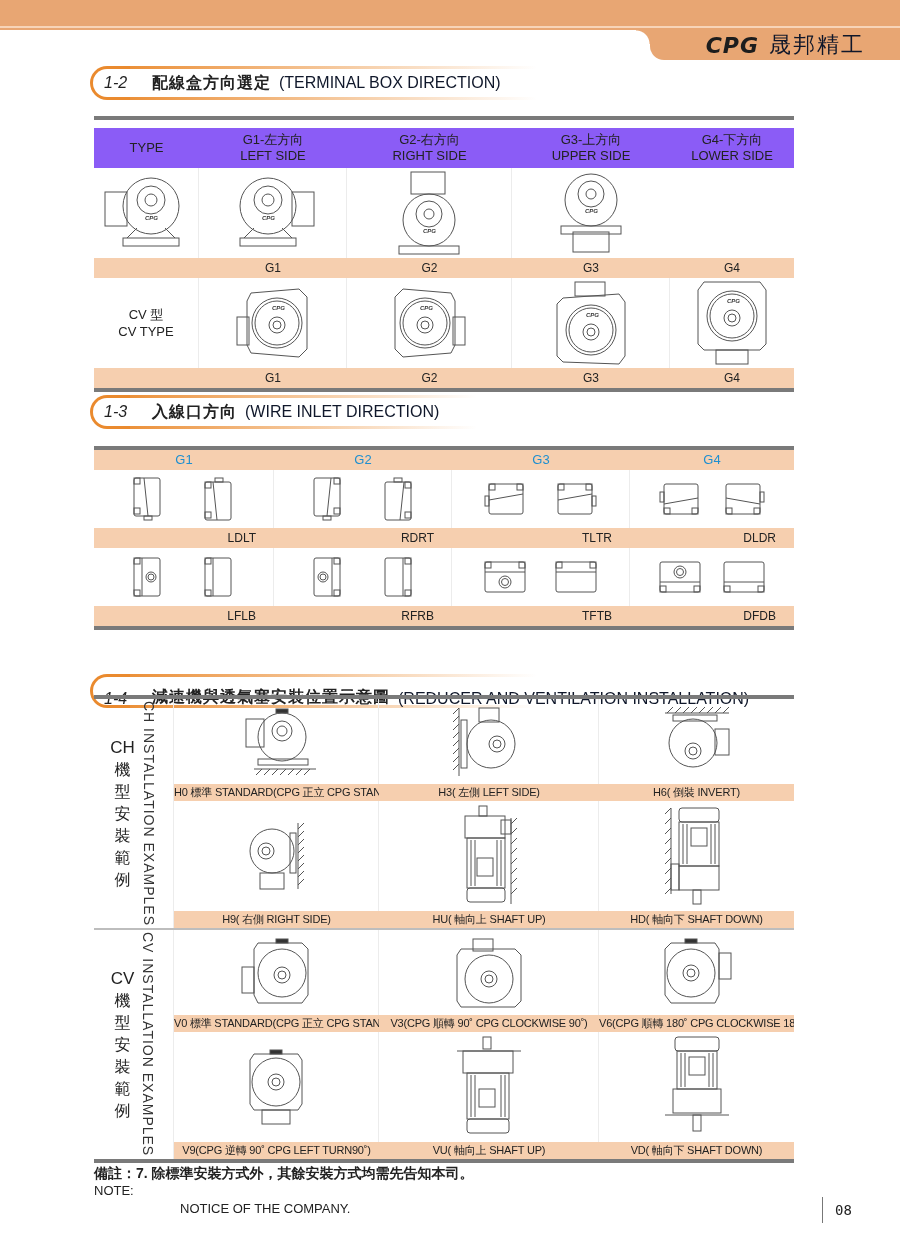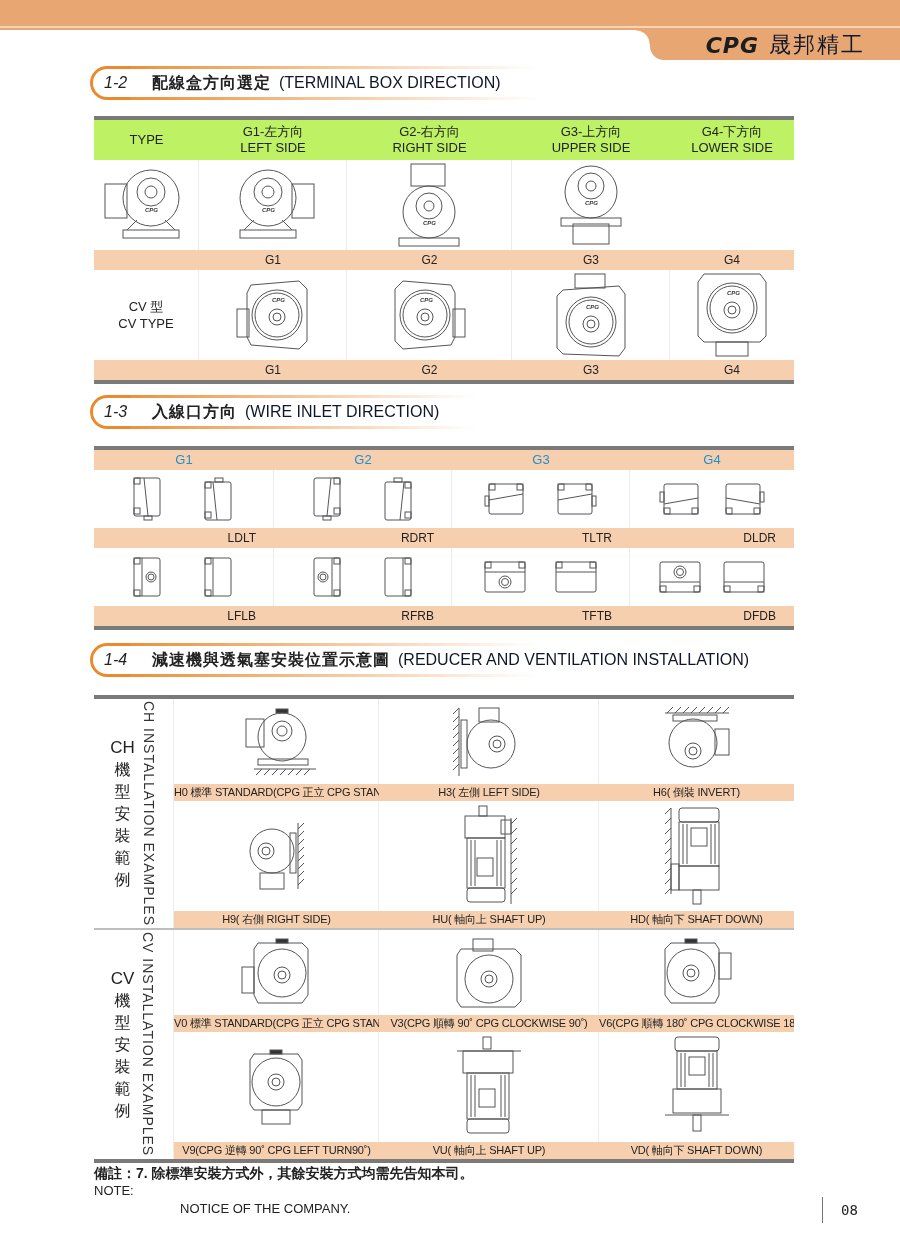--- a/index.html
+++ b/index.html
@@ -24,21 +24,21 @@
   .sec .num { position: relative; margin-left: 14px; font-style: italic; font-size: 16px; color: #222; width: 48px; }
   .sec .cn { position: relative; font-size: 16px; font-weight: bold; color: #222; margin-right: 8px; letter-spacing: 1px; }
   .sec .en { position: relative; font-size: 16px; color: #0f172a; }
 
   
   .tbl { position: absolute; left: 94px; width: 700px; border-top: 4px solid #7a7a7a; }
   .band { background: #f6cfaf; }
   .rule-bottom { border-bottom: 4px solid #7a7a7a; }
 
   
-  .t12 .hdr { display: grid; grid-template-columns: 105px 148px 165px 158px 124px; height: 40px; background: #bef264; }
+  .t12 .hdr { display: grid; grid-template-columns: 105px 148px 165px 158px 124px; height: 40px; background: #8b5cf6; margin-top: 8px; }
   .t12 .hdr div { display: flex; flex-direction: column; align-items: center; justify-content: center; font-size: 13px; line-height: 16px; color: #222; }
   .t12 .img-row { display: grid; grid-template-columns: 105px 148px 165px 158px 124px; height: 90px; }
   .t12 .img-row > div { border-right: 1px solid #ececec; display: flex; align-items: center; justify-content: center; }
   .t12 .img-row > div:last-child { border-right: none; }
   .t12 .typecell { flex-direction: column; font-size: 13px; line-height: 17px; }
   .t12 .lbl-row { display: grid; grid-template-columns: 105px 148px 165px 158px 124px; height: 20px; background: #f6cfaf; }
   .t12 .lbl-row div { text-align: center; font-size: 12px; line-height: 20px; }
 
   
   .t13 .grow { display: grid; grid-template-columns: 180px 178px 178px 164px; }
@@ -57,21 +57,21 @@
   .t14 .cell.last { border-right: none; }
   .t14 .cap { height: 17px; background: #f6cfaf; font-size: 11px; line-height: 17px; text-align: center; white-space: nowrap; overflow: hidden; letter-spacing: -0.2px; }
   .t14 .divider { grid-column: 1 / span 4; height: 2px; background: #bdbdbd; }
   .t14 .tall { height: 110px; }
 
   
   .note { position: absolute; left: 94px; top: 1164px; font-size: 13px; color: #222; line-height: 18px; }
   .note .row { display: flex; }
   .note .k { width: 70px; }
   .note .cnrow { font-size: 14px; font-weight: bold; }
-  .pagenum { position: absolute; left: 822px; top: 1197px; height: 26px; border-left: 1px solid #777; padding-left: 18px; font-family: "DejaVu Sans Mono", monospace; font-size: 14px; line-height: 26px; color: #222; }
+  .pagenum { position: absolute; left: 822px; top: 1197px; height: 26px; border-left: 1px solid #777; padding-left: 12px; font-family: "DejaVu Sans Mono", monospace; font-size: 14px; line-height: 26px; color: #222; }
 
   svg { display: block; }
 </style>
 </head>
 <body>
 
 <div class="topband">
     <div class="stripe"></div>
   </div>
 <div class="brandtab">
@@ -404,21 +404,21 @@
         <span>TF</span>
         <span>TB</span>
       </div>
     <div>
         <span>DF</span>
         <span>DB</span>
       </div>
   </div>
 </div>
 
-<div class="sec" style="top:643px; width:720px;">
+<div class="sec" style="top:674px; width:720px;align-items:flex-end;">
   <div class="pill"></div>
   <div class="fade t" style="width:430px"></div>
   <div class="fade b" style="width:430px"></div>
   <span class="num">1-4</span>
   <span class="cn">減速機與透氣塞安裝位置示意圖</span>
   <span class="en">(REDUCER AND VENTILATION INSTALLATION)</span>
 </div>
 
 <div class="tbl rule-bottom" style="top:695px;">
   <div class="t14">

